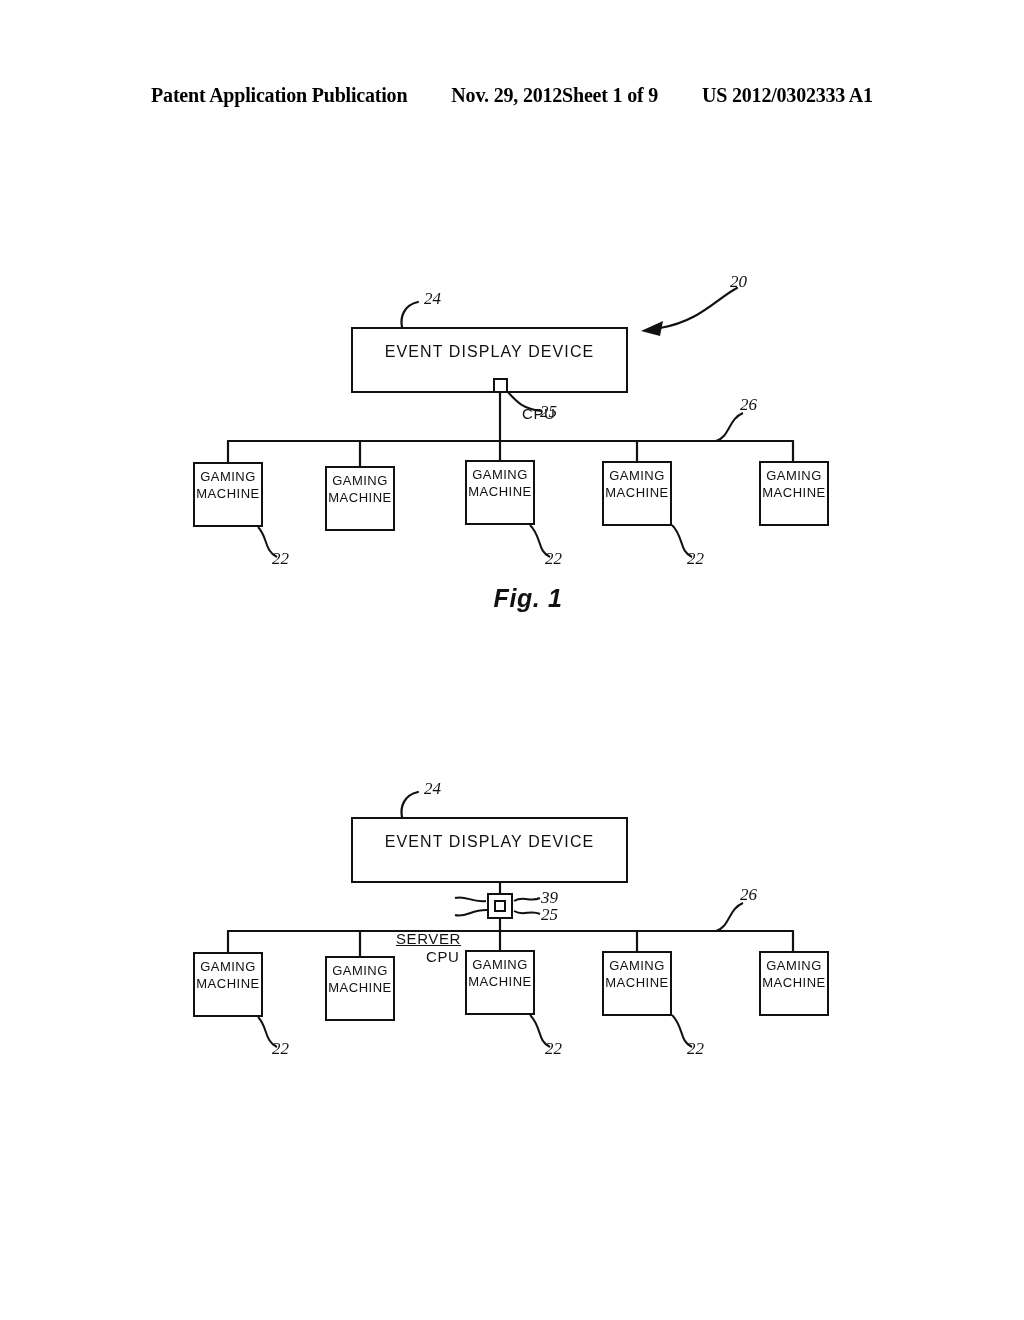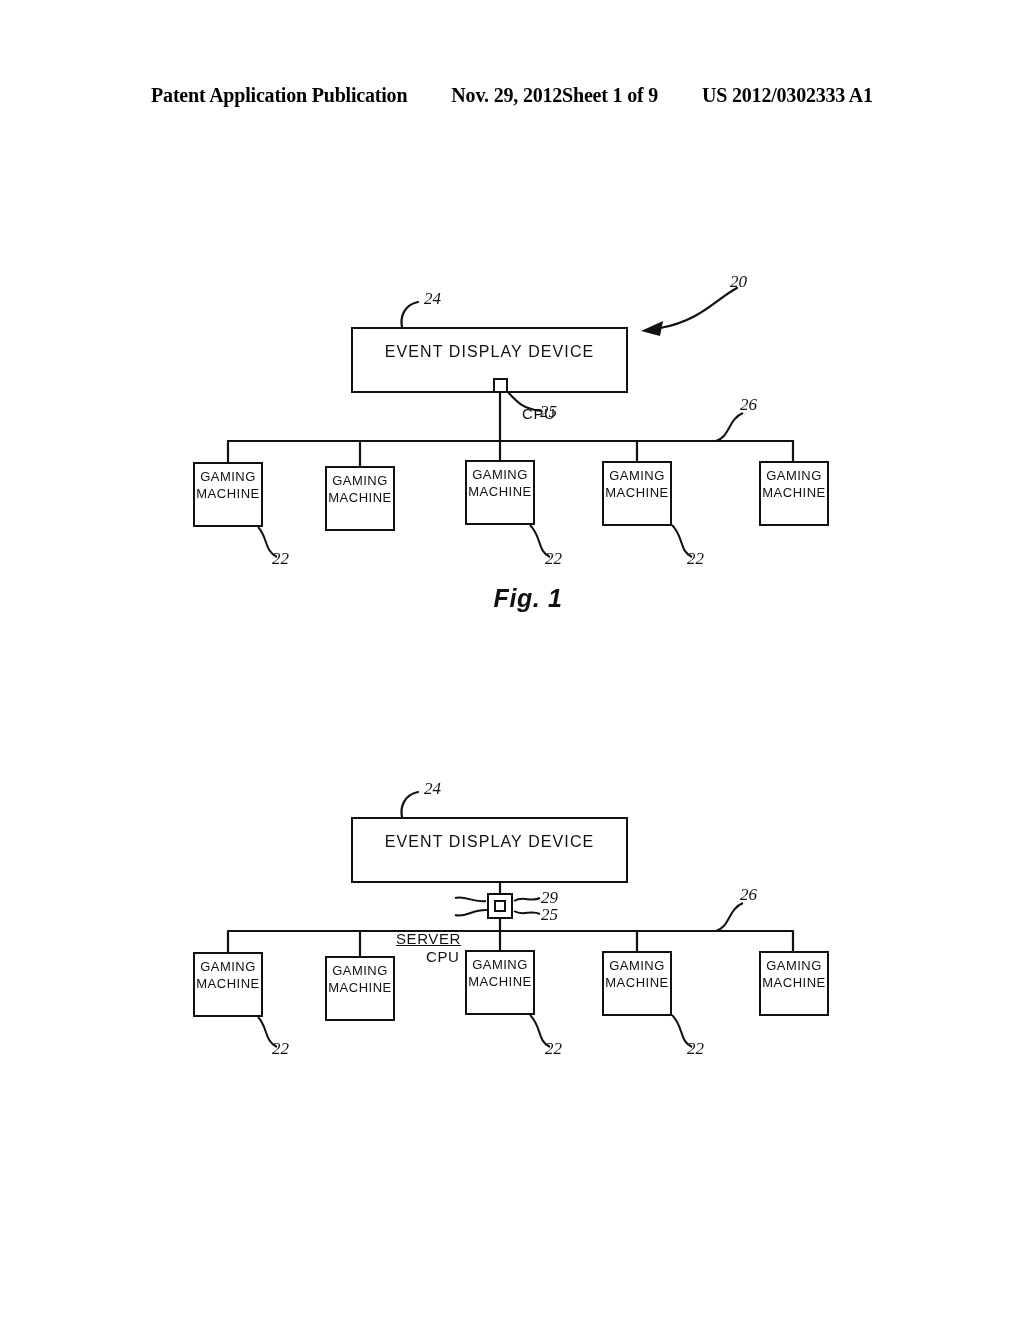--- a/index.html
+++ b/index.html
@@ -284,21 +284,21 @@
     <div class="box-label edd-label">EVENT DISPLAY DEVICE</div>
   </div>
 
   <div class="sq-outer" style="left:487px; top:148px; width:26px; height:26px;"></div>
   <div class="sq-inner" style="left:494px; top:155px; width:12px; height:12px;"></div>
 
   <div class="inline-label" style="left:396px; top:145px;text-decoration:underline;">SERVER</div>
   <div class="inline-label" style="left:426px; top:163px;">CPU</div>
 
   <div class="refnum" style="left:424px; top:34px;">24</div>
-  <div class="refnum" style="left:541px; top:143px;">29</div>
+  <div class="refnum" style="left:541px; top:143px;">39</div>
   <div class="refnum" style="left:541px; top:160px;">25</div>
   <div class="refnum" style="left:740px; top:140px;">26</div>
 
   <div class="box gm-box" style="left:193px; top:207px;">
     <div class="box-label gm-label">
       <span>GAMING</span><br>
       <span>MACHINE</span>
     </div>
   </div>
   <div class="box gm-box" style="left:325px; top:211px;">

